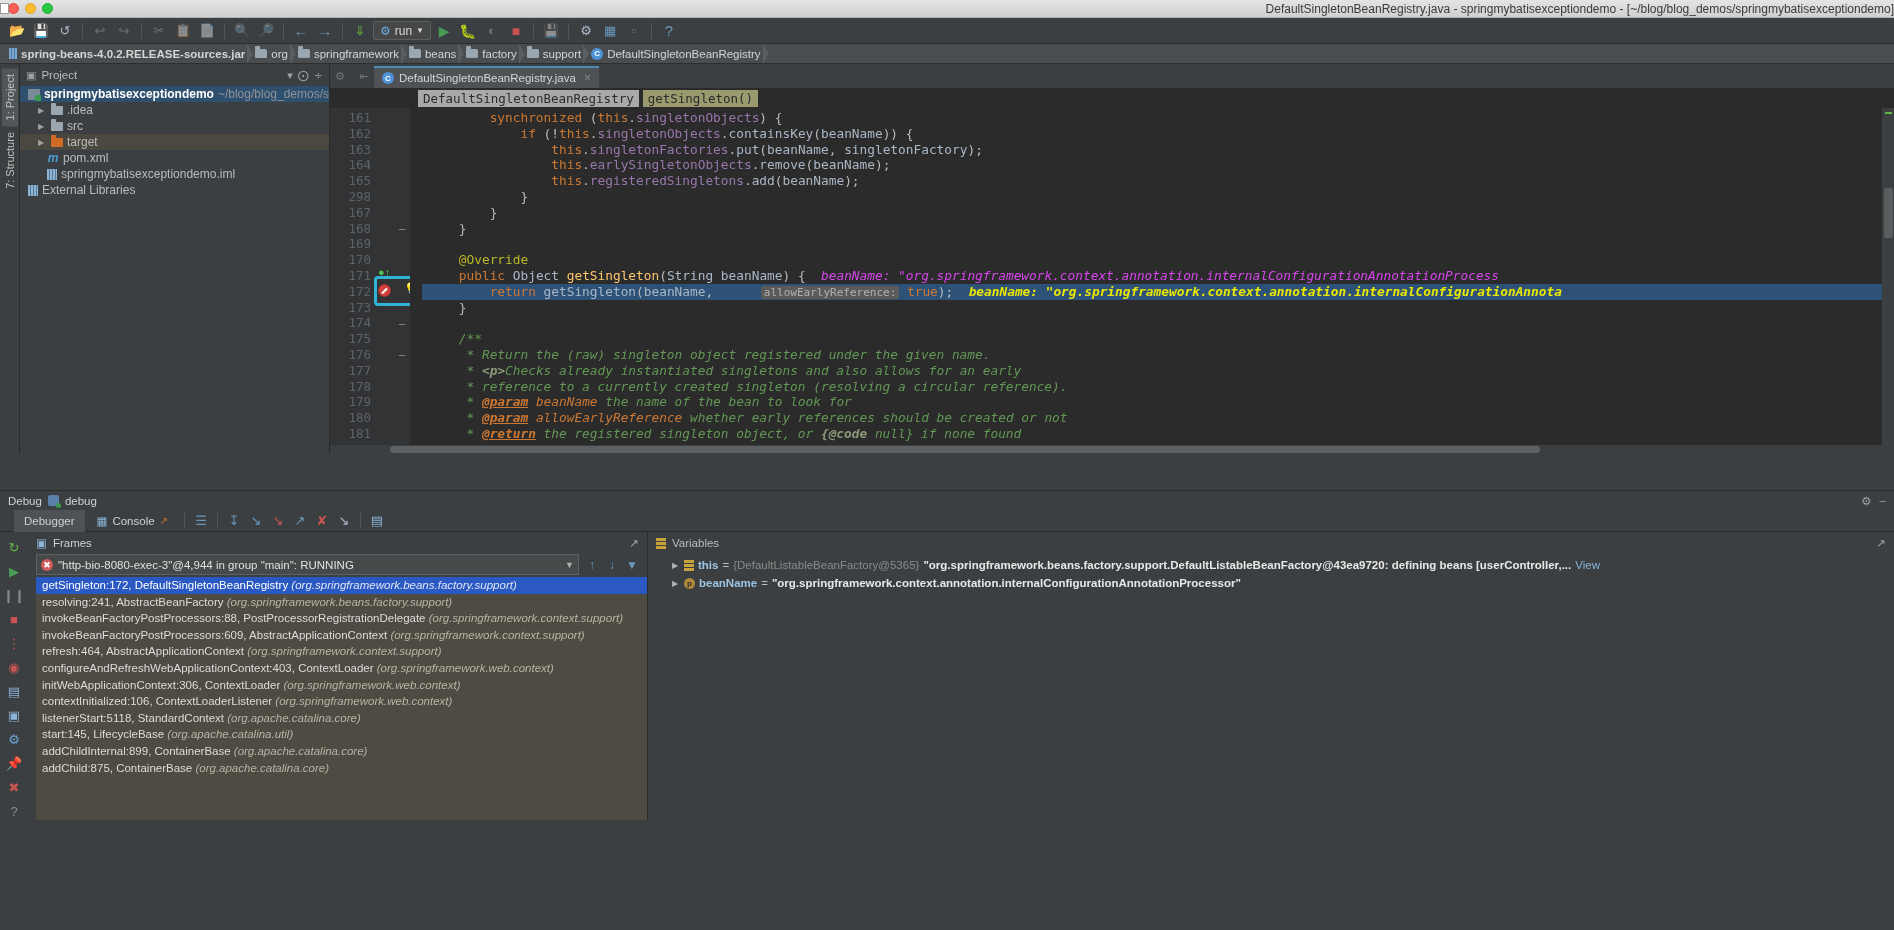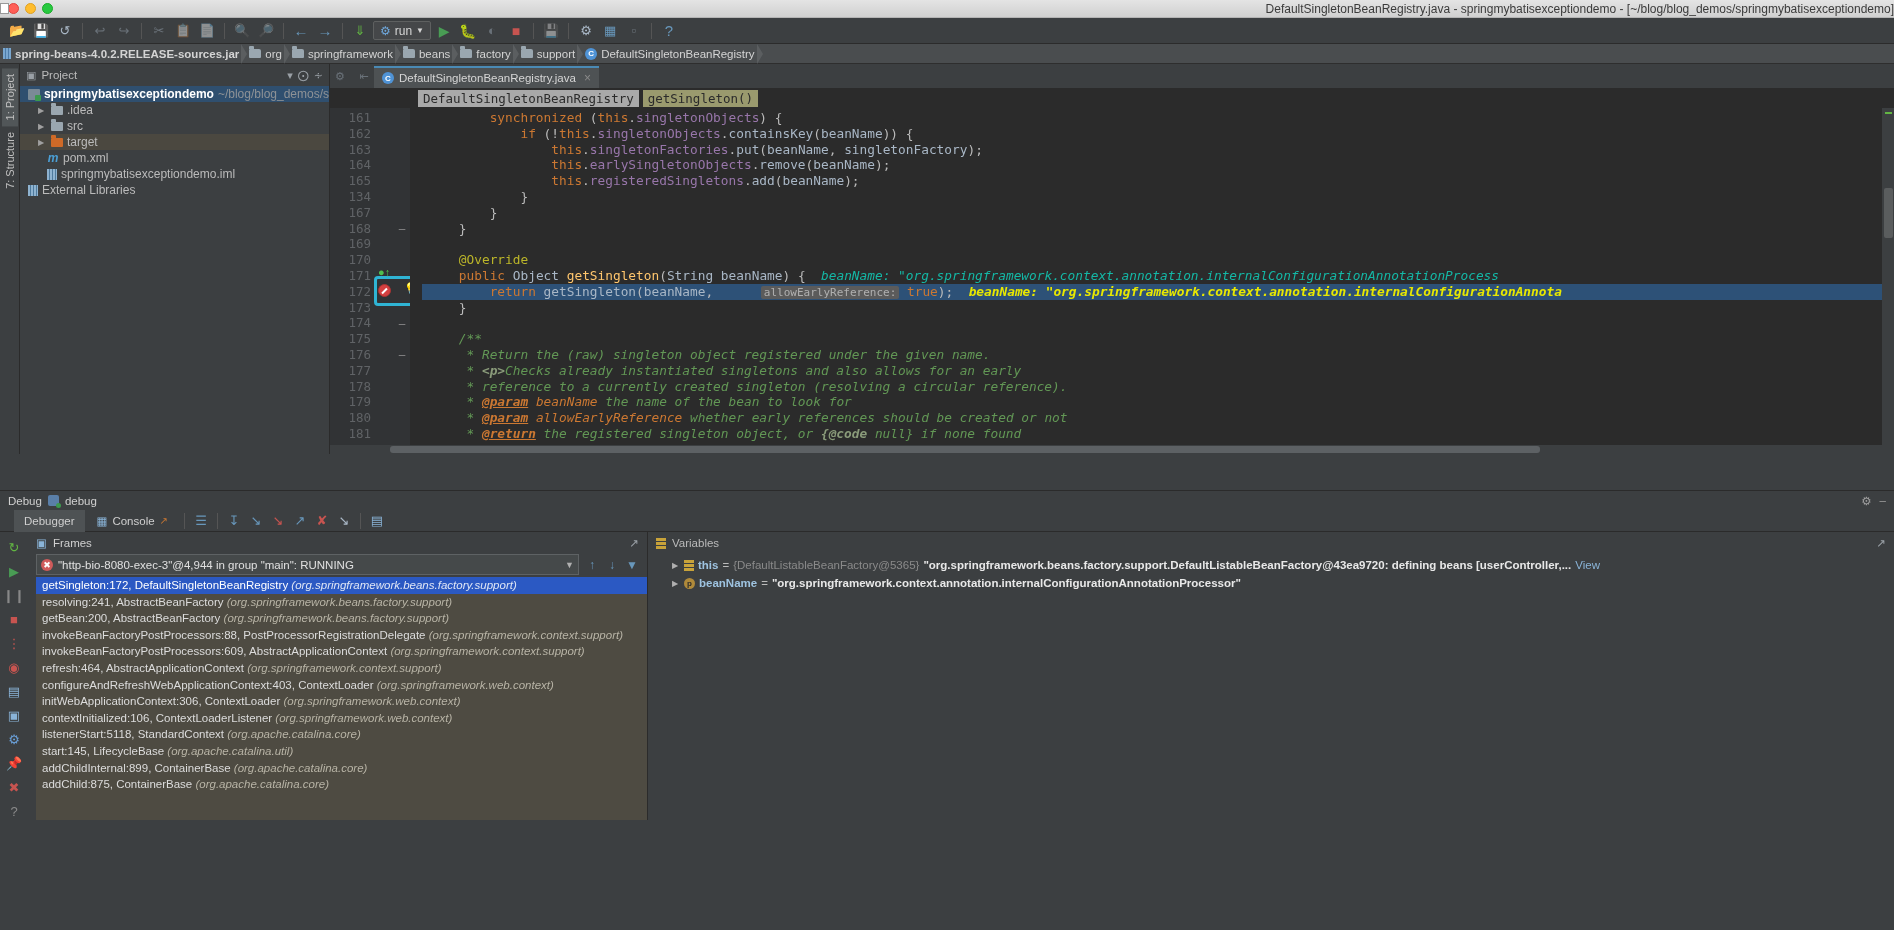--- a/index.html
+++ b/index.html
@@ -24,21 +24,21 @@
   .tb { width:22px; height:20px; display:flex; align-items:center; justify-content:center;
     color:#a9b7c6; font-size:13px; }
   .tb.dim { opacity:.42; }
   .sep { width:1px; height:16px; background:#555; margin:0 4px; }
   .runcfg { display:flex; align-items:center; gap:4px; height:19px; padding:0 6px;
     border:1px solid #5e6060; border-radius:2px; background:#454749; color:#d6d6d6; font-size:12px; }
   .gear-g { color:#6fa8dc; }
 
   
   #breadcrumb { height:20px; background:#4a4d4f; display:flex; align-items:center;
-    font-size:11.5px; color:#d4d4d4; border-bottom:1px solid #2e2e2e; }
+    font-size:11.5px; color:#d4d4d4; padding-left:6px; border-bottom:1px solid #2e2e2e; }
   .crumb { display:flex; align-items:center; gap:4px; padding:0 7px 0 3px;
     position:relative; height:20px; }
   .crumb:after { content:""; position:absolute; right:-1px; top:0; width:0;height:0;
     border-top:10px solid transparent;border-bottom:10px solid transparent;border-left:6px solid #5b5e60;}
   .crumb.first { font-weight:bold; }
   .ic-jar { width:8px;height:11px;background:repeating-linear-gradient(90deg,#7aa7cf 0 2px,#4e7ca8 2px 3px); }
   .ic-folder { width:12px;height:9px;background:#9aa7b0;border-radius:1px 2px 1px 1px; position:relative;}
   .ic-folder:before{content:"";position:absolute;top:-3px;left:0;width:5px;height:3px;background:#9aa7b0;border-radius:1px 1px 0 0;}
   .ic-class { width:12px;height:12px;border-radius:50%;background:#4f93d6;color:#fff;
     font-size:8px;display:flex;align-items:center;justify-content:center;font-weight:bold; }
@@ -102,21 +102,21 @@
   #code .cl.hl { background:#2d5177; }
   .kw { color:#cc7832; }
   .fld { color:#9876aa; }
   .mth { color:#ffc66d; }
   .txt { color:#a9b7c6; }
   .ann { color:#bbb529; }
   .cmt { color:#629755; font-style:italic; }
   .tag { color:#8a9b7a; font-style:italic; font-weight:bold;}
   .doctag { color:#cc7832; font-style:italic; text-decoration:underline; font-weight:bold;}
   .docparam { color:#cc7832; font-style:italic; }
-  .inlay { color:#14b8a6; font-style:italic; }
+  .inlay { color:#d946ef; font-style:italic; }
   .inlay-y { color:#e8e800; font-style:italic; font-weight:bold; }
   .pchip { background:#5b5b5b; color:#b0b0b0; font-size:11px; padding:0 3px; border-radius:2px;
     font-style:normal;margin-left:40px; }
   .bkpt { position:absolute; left:2px; width:13px; height:13px; border-radius:50%;
     background:#d34040; border:1px solid #a33; }
   .bkpt:after{content:"";position:absolute;left:2px;top:5px;width:7px;height:2px;background:#fff;transform:rotate(-45deg);}
   .cursorbox { position:absolute; border:3px solid #2fb4d4; border-radius:4px; }
   .arrow-exec { position:absolute; color:#4fc04f; font-size:11px; }
 
   #rightgutter { width:12px; background:#3c3f41; position:relative; }
@@ -331,21 +331,21 @@
       <span class="ctxchip m">getSingleton()</span>
     </div>
 
     <div id="codearea">
       <div id="gutter">
           <div class="ln">161</div>
           <div class="ln">162</div>
           <div class="ln">163</div>
           <div class="ln">164</div>
           <div class="ln">165</div>
-          <div class="ln">134</div>
+          <div class="ln">298</div>
           <div class="ln">167</div>
           <div class="ln">168</div>
           <div class="ln">169</div>
           <div class="ln">170</div>
           <div class="ln">171</div>
           <div class="ln">172</div>
           <div class="ln">173</div>
           <div class="ln">174</div>
           <div class="ln">175</div>
           <div class="ln">176</div>
@@ -440,21 +440,20 @@
           <span>"http-bio-8080-exec-3"@4,944 in group "main": RUNNING</span>
           <span class="chev">▼</span>
         </div>
         <span class="nav-ic">↑</span>
         <span class="nav-ic">↓</span>
         <span class="nav-ic">▼</span>
       </div>
       <div id="frames-list">
           <div class="frame sel"><span>getSingleton:172, DefaultSingletonBeanRegistry </span><span class="pkg">(org.springframework.beans.factory.support)</span></div>
           <div class="frame"><span>resolving:241, AbstractBeanFactory </span><span class="pkg">(org.springframework.beans.factory.support)</span></div>
-          <div class="frame"><span>getBean:200, AbstractBeanFactory </span><span class="pkg">(org.springframework.beans.factory.support)</span></div>
           <div class="frame"><span>invokeBeanFactoryPostProcessors:88, PostProcessorRegistrationDelegate </span><span class="pkg">(org.springframework.context.support)</span></div>
           <div class="frame"><span>invokeBeanFactoryPostProcessors:609, AbstractApplicationContext </span><span class="pkg">(org.springframework.context.support)</span></div>
           <div class="frame"><span>refresh:464, AbstractApplicationContext </span><span class="pkg">(org.springframework.context.support)</span></div>
           <div class="frame"><span>configureAndRefreshWebApplicationContext:403, ContextLoader </span><span class="pkg">(org.springframework.web.context)</span></div>
           <div class="frame"><span>initWebApplicationContext:306, ContextLoader </span><span class="pkg">(org.springframework.web.context)</span></div>
           <div class="frame"><span>contextInitialized:106, ContextLoaderListener </span><span class="pkg">(org.springframework.web.context)</span></div>
           <div class="frame"><span>listenerStart:5118, StandardContext </span><span class="pkg">(org.apache.catalina.core)</span></div>
           <div class="frame"><span>start:145, LifecycleBase </span><span class="pkg">(org.apache.catalina.util)</span></div>
           <div class="frame"><span>addChildInternal:899, ContainerBase </span><span class="pkg">(org.apache.catalina.core)</span></div>
           <div class="frame"><span>addChild:875, ContainerBase </span><span class="pkg">(org.apache.catalina.core)</span></div>

